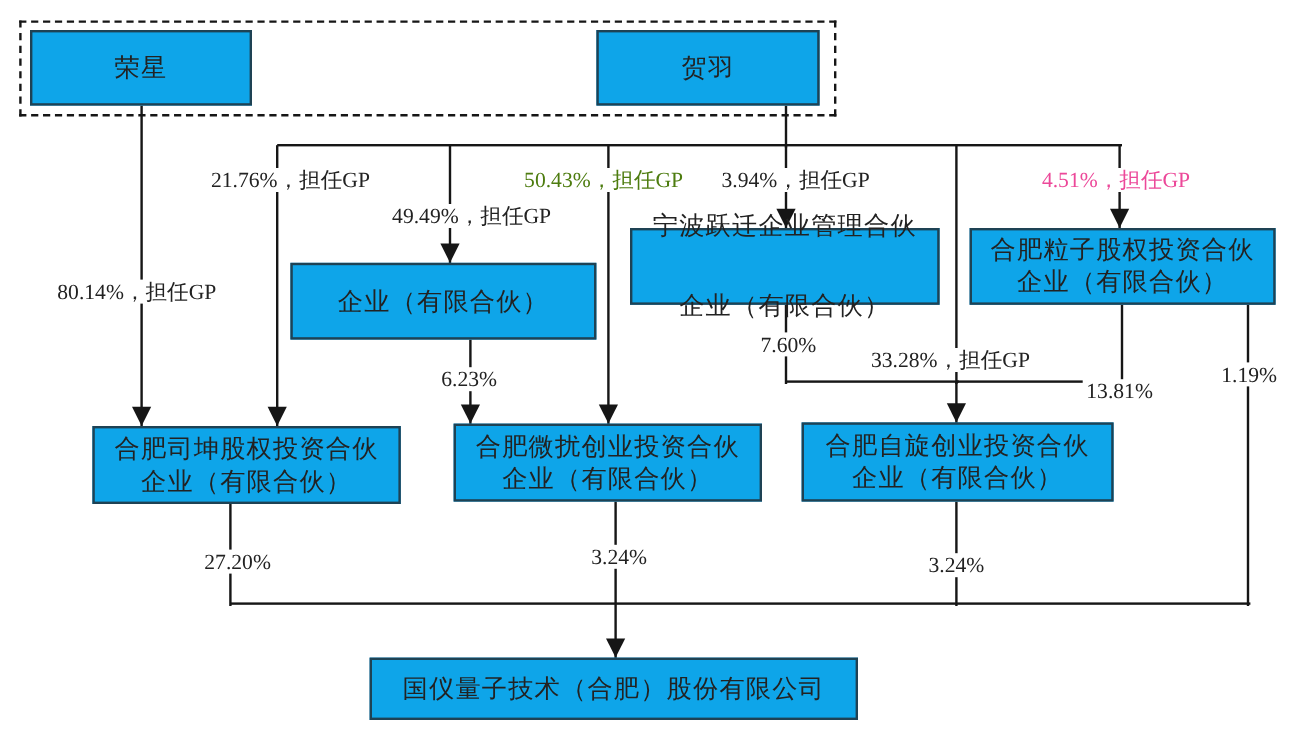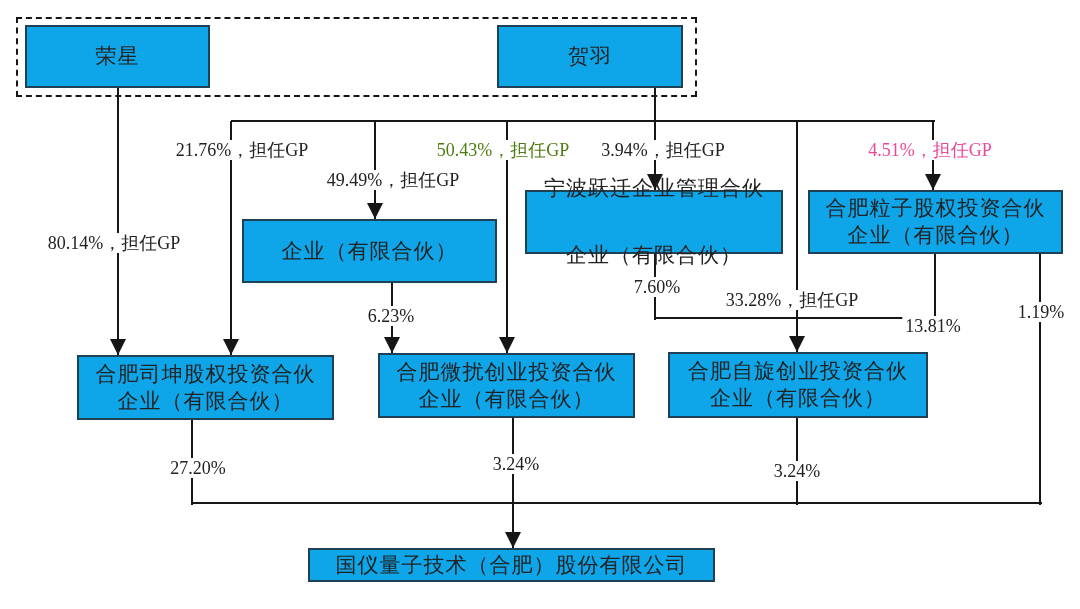--- a/index.html
+++ b/index.html
@@ -89,21 +89,21 @@
       <div class="nline">企业（有限合伙）</div>
     </div>
     <div class="node" style="left: 378px; top: 353px; width: 257px; height: 65px; border-color: rgb(30, 66, 84); color: rgb(34, 34, 34);">
       <div class="nline">合肥微扰创业投资合伙</div>
       <div class="nline">企业（有限合伙）</div>
     </div>
     <div class="node" style="left: 668px; top: 352px; width: 260px; height: 66px; border-color: rgb(30, 66, 84); color: rgb(34, 34, 34);">
       <div class="nline">合肥自旋创业投资合伙</div>
       <div class="nline">企业（有限合伙）</div>
     </div>
-    <div class="node" style="left: 308px; top: 548px; width: 407px; height: 34px; border-color: rgb(30, 66, 84); color: rgb(34, 34, 34); align-items: center;">
+    <div class="node" style="left: 308px; top: 548px; width: 407px; height: 52px; border-color: rgb(30, 66, 84); color: rgb(34, 34, 34); align-items: center;">
       <div class="nline">国仪量子技术（合肥）股份有限公司</div>
     </div>
     <div class="line" style="left: 117px; top: 88px; width: 2px; height: 269px; background: rgb(22, 22, 22);"></div>
     <div class="arrow" style="left: 110px; top: 339px; border-top-color: rgb(22, 22, 22);"></div>
     <div class="line" style="left: 654px; top: 88px; width: 2px; height: 35px; background: rgb(22, 22, 22);"></div>
     <div class="line" style="left: 231px; top: 120px; width: 704px; height: 2px; background: rgb(22, 22, 22);"></div>
     <div class="line" style="left: 230px; top: 121px; width: 2px; height: 236px; background: rgb(22, 22, 22);"></div>
     <div class="arrow" style="left: 223px; top: 339px; border-top-color: rgb(22, 22, 22);"></div>
     <div class="line" style="left: 374px; top: 121px; width: 2px; height: 100px; background: rgb(22, 22, 22);"></div>
     <div class="arrow" style="left: 367px; top: 203px; border-top-color: rgb(22, 22, 22);"></div>

